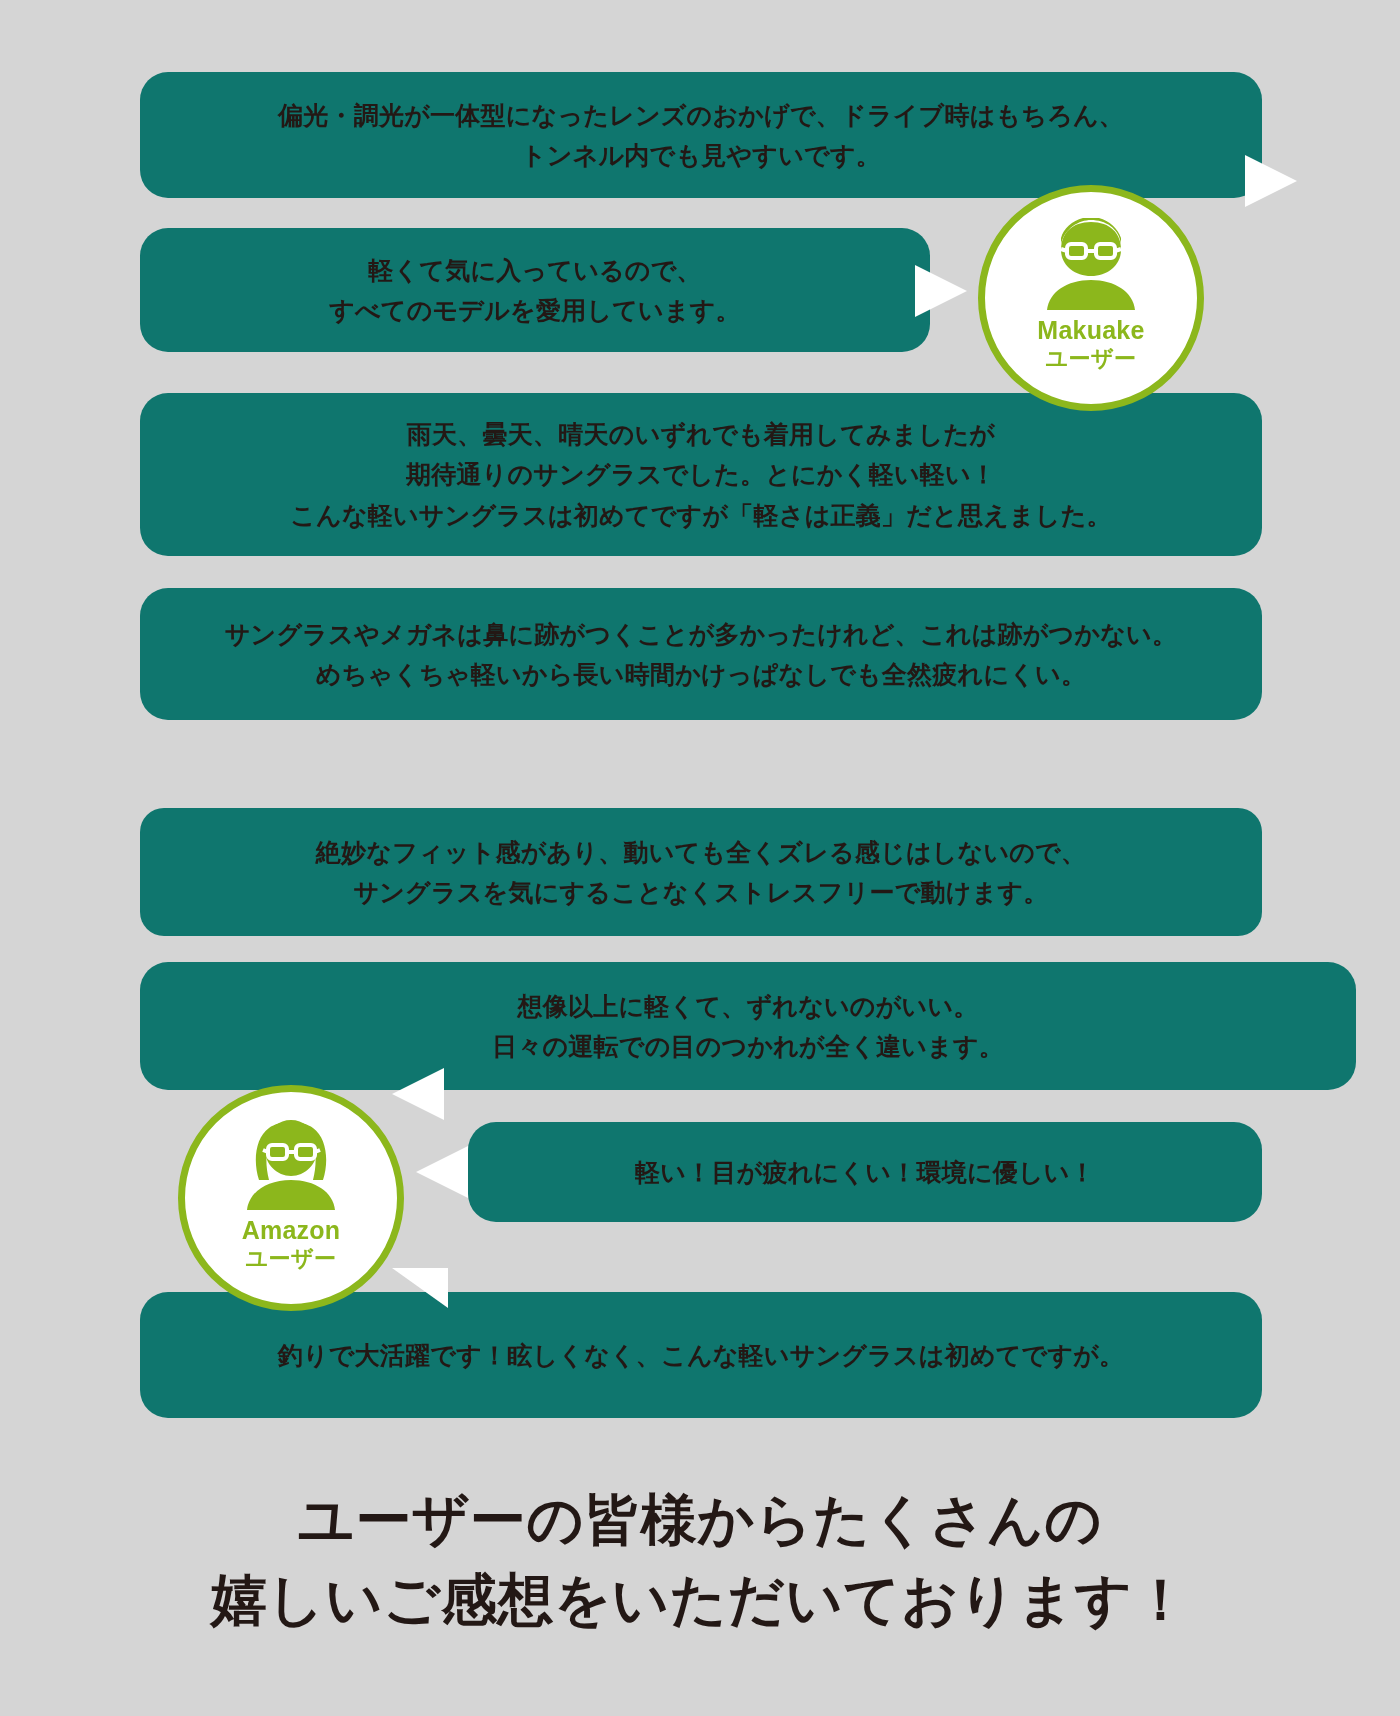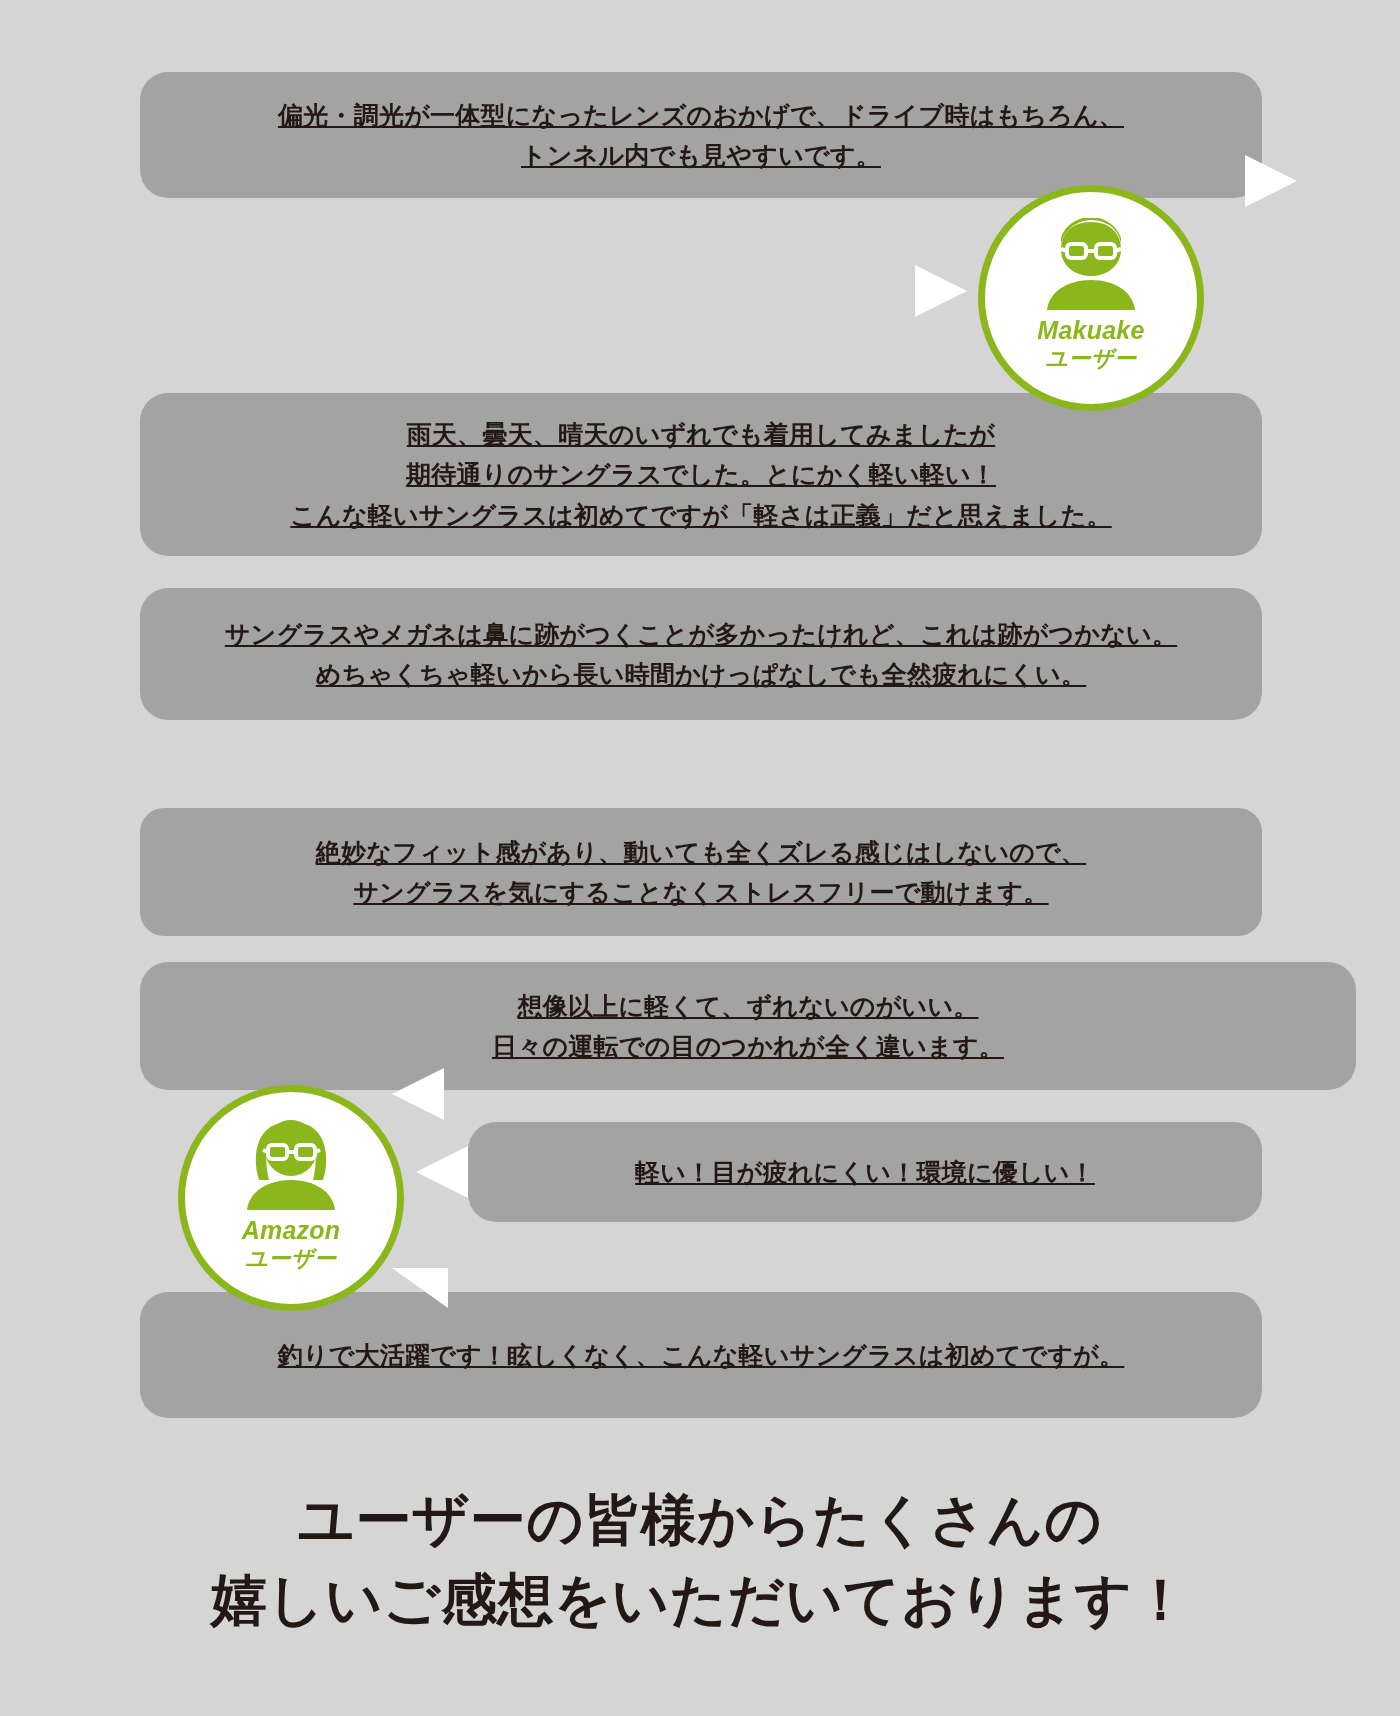--- a/index.html
+++ b/index.html
@@ -18,28 +18,27 @@
 
   .page {
     position: relative;
     width: 1400px;
     height: 1716px;
   }
 
   
   .bubble {
     position: absolute;
-    background: #a3a3a3;
+    background: #0f766e;
     border-radius: 28px;
     box-sizing: border-box;
     display: flex;
     align-items: center;
     justify-content: center;
     text-align: center;
-    text-decoration: underline;
   }
   .bubble .txt {
     font-size: 25px;
     line-height: 1.62;
     font-weight: 700;
     letter-spacing: 0.01em;
     white-space: pre-line;
     color: #231815;
   }
 
@@ -77,21 +76,20 @@
   }
   .avatar .figure {
     margin-top: 26px;
   }
   .avatar .badge-label {
     margin-top: 2px;
     text-align: center;
     color: #8cb71c;
     font-weight: 700;
     line-height: 1.18;
-    font-style: italic;
   }
   .avatar .badge-label .l1 { font-size: 25px; display:block; letter-spacing:0.01em;}
   .avatar .badge-label .l2 { font-size: 22px; display:block; letter-spacing:0.02em;}
 
   
   .headline {
     position: absolute;
     left: 0;
     width: 1400px;
     text-align: center;
@@ -107,20 +105,24 @@
 <body>
 
 <div class="page">
 
   <div class="bubble" style="left:140px; top:72px; width:1122px; height:126px;">
     <div class="txt">偏光・調光が一体型になったレンズのおかげで、ドライブ時はもちろん、
 トンネル内でも見やすいです。</div>
   </div>
   <div class="tail-right" style="left:1245px; top:155px;"></div>
 
+  <div class="bubble" style="left:140px; top:228px; width:790px; height:124px;">
+    <div class="txt">軽くて気に入っているので、
+すべてのモデルを愛用しています。</div>
+  </div>
   <div class="tail-right" style="left:915px; top:265px;"></div>
 
   <div class="avatar" style="left:978px; top:185px; width:226px; height:226px;">
     <div class="figure">
       <svg width="104" height="92" viewBox="0 0 104 92" aria-hidden="true">
 
         <path d="M52 4 C33 4 22 15 22 32 C22 46 34 58 52 58 C70 58 82 46 82 32 C82 15 71 4 52 4 Z" fill="#8cb71c"></path>
 
         <path d="M22 26 C26 10 40 2 52 2 C66 2 80 10 82 26 L82 20 C78 8 66 -1 52 -1 C38 -1 25 8 22 20 Z" fill="#8cb71c"></path>
 

